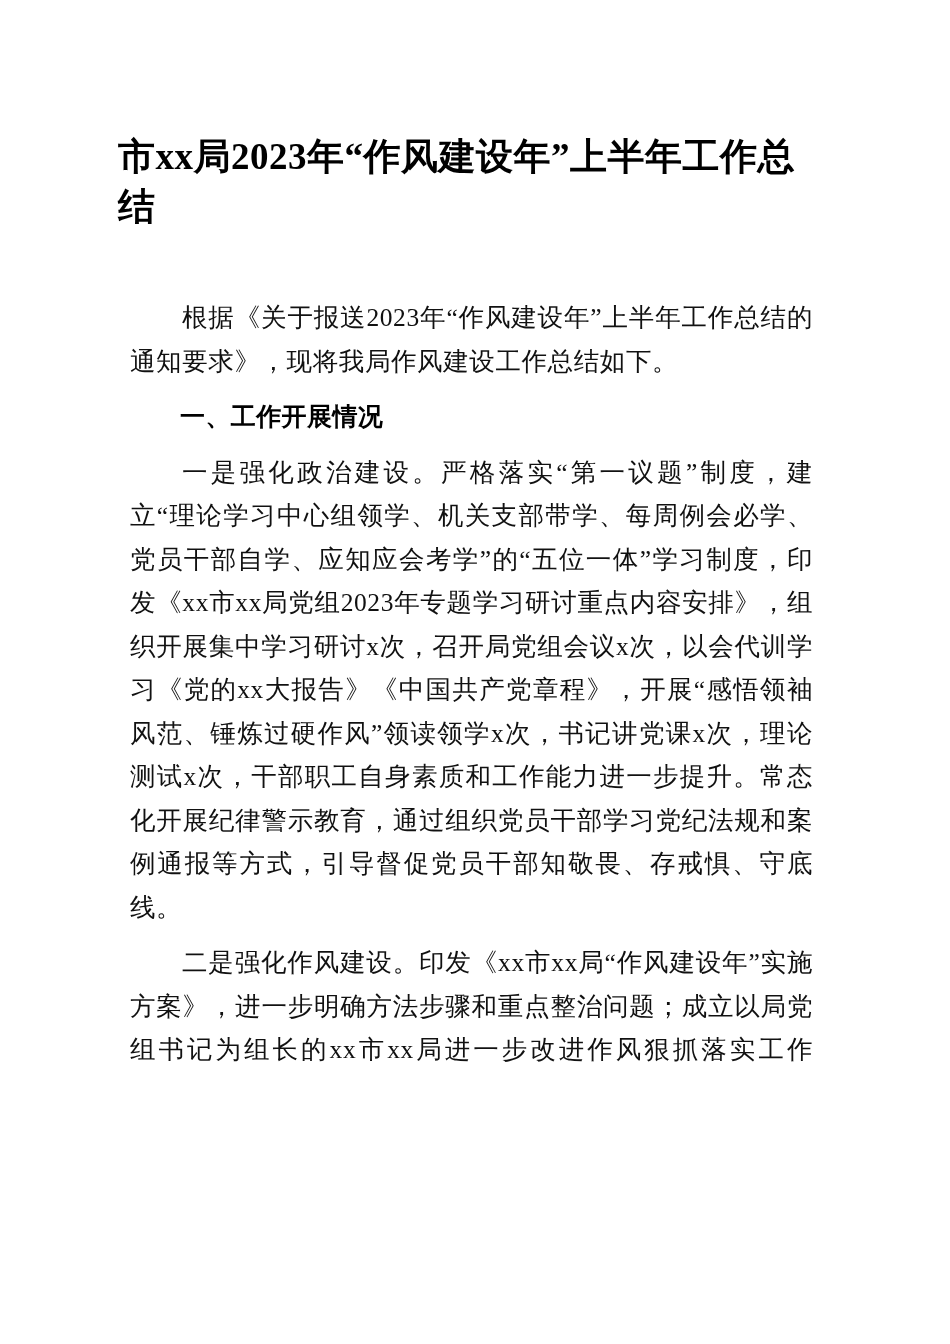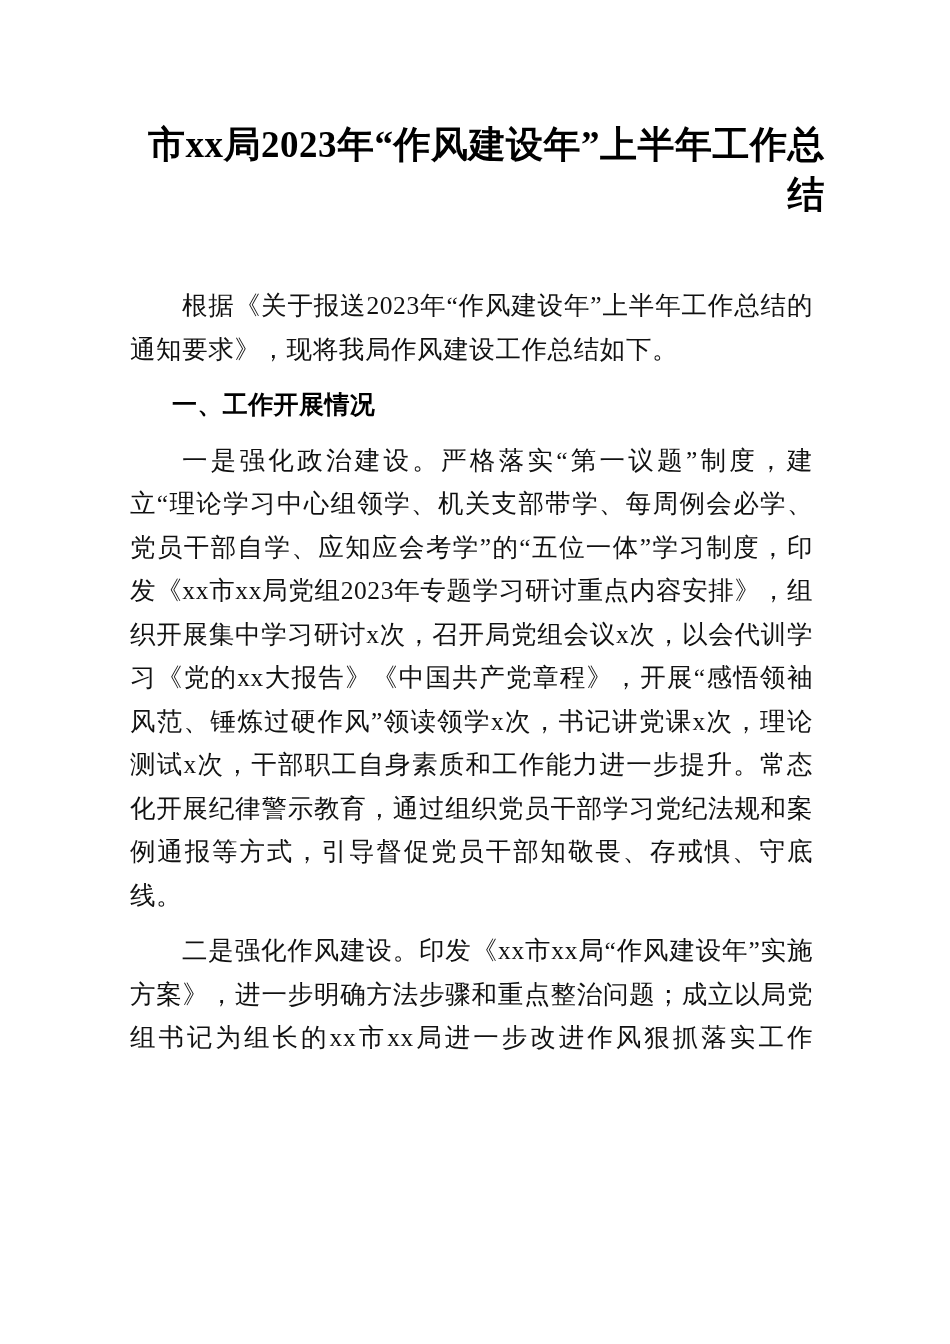--- a/index.html
+++ b/index.html
@@ -20,35 +20,35 @@
     left: 118px;
     top: 120px;
     width: 707px;
   }
   .doc-title {
     font-family: "Liberation Serif", "DejaVu Serif", serif;
     font-weight: bold;
     font-size: 37px;
     line-height: 50px;
     color: #000000;
-    text-align: right;
+    text-align: left;
     letter-spacing: 0.5px;
-    margin: 0 0 8px 0;
+    margin: 12px 0 8px 0;
     text-rendering: optimizeLegibility;
   }
   .title-spacer {
     height: 44px;
   }
   .section-heading {
     font-family: "DejaVu Sans", "Liberation Sans", sans-serif;
     font-weight: bold;
     font-size: 25px;
     line-height: 43.5px;
     color: #000000;
-    margin: 4px;
+    margin: 12px;
     text-indent: 50px;
     letter-spacing: 0.4px;
   }
   .para {
     font-family: "Liberation Serif", "DejaVu Serif", serif;
     font-size: 25.5px;
     line-height: 43.5px;
     color: #111111;
     margin: 12px;
     text-indent: 52px;

